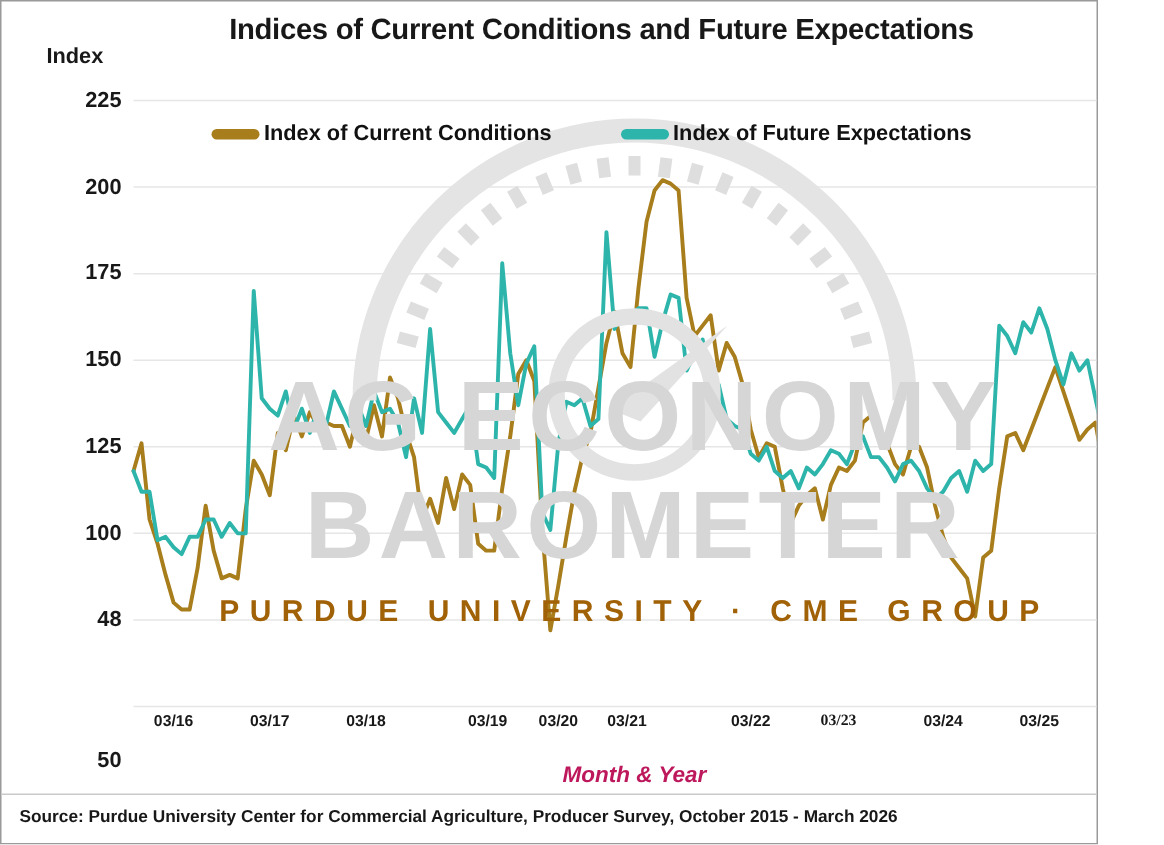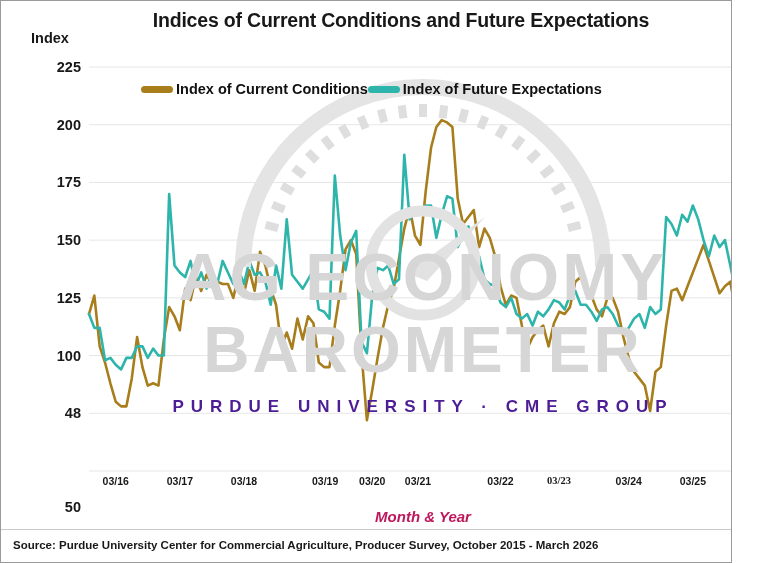--- a/index.html
+++ b/index.html
@@ -105,20 +105,21 @@
     color: #be185d;
     font-style: italic;
   }
   
   #legend {
     position: absolute;
     left: 140px;
     top: 80px;
     display: flex;
     align-items: flex-end;
+    gap: 46px;
     z-index: 6;
   }
   .legend-item {
     display: flex;
     align-items: center;
     gap: 3px;
     white-space: nowrap;
   }
   .legend-swatch {
     display: inline-block;
@@ -162,23 +163,23 @@
     font-size: 66px;
     letter-spacing: 3px;
   }
   #wm-line2 {
     top: 246px;
     font-size: 64px;
     letter-spacing: 3px;
   }
   #wm-line3 {
     top: 330px;
-    font-size: 17px;
+    font-size: 20px;
     letter-spacing: 7px;
-    color: #4c1d95;
+    color: #a16207;
   }
   
   #source {
     position: absolute;
     left: 12px;
     top: 538px;
     font-size: 11.5px;
     font-weight: bold;
     color: #181818;
   }

